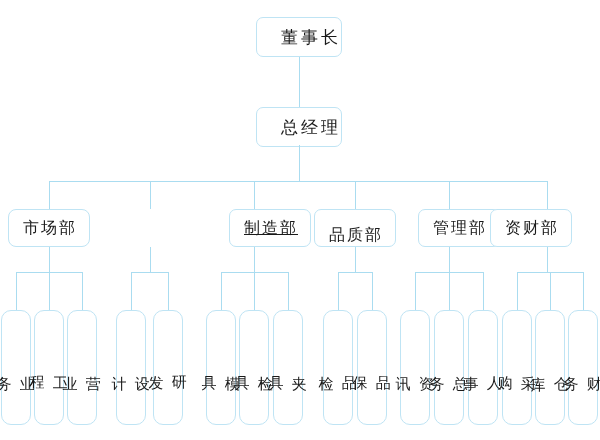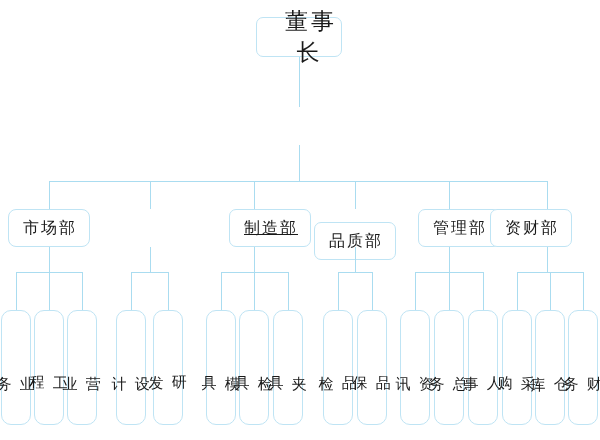--- a/index.html
+++ b/index.html
@@ -34,21 +34,21 @@
     background: #ffffff;
     color: #1a1a1a;
     display: flex;
     align-items: center;
     justify-content: center;
     text-align: center;
   }
   .node-top {
     width: 86px;
     height: 40px;
-    font-size: 23px;
+    font-size: 17px;
     letter-spacing: 3px;
     text-indent: 3px;
     padding-left: 21px;
   }
   .node-dept {
     width: 82px;
     height: 38px;
     font-size: 16px;
     letter-spacing: 2px;
     text-indent: 2px;
@@ -70,33 +70,36 @@
   }
 </style>
 </head>
 <body>
 
 <div id="chart-canvas">
     <div class="node node-top" style="left: 256px; top: 17px;">
       <span>董事长</span>
     </div>
     <div class="conn v" style="left: 299px; top: 57px; height: 50px;"></div>
+    <div class="node node-top" style="left: 256px; top: 107px;">
+      <span>总经理</span>
+    </div>
     <div class="conn v" style="left: 299px; top: 145px; height: 36px;"></div>
     <div class="conn h" style="left: 49px; top: 181px; width: 498px;"></div>
     <div class="conn v" style="left: 49px; top: 181px; height: 28px;"></div>
     <div class="node node-dept" style="left: 8px; top: 209px; border-radius: 8px;">
       <span>市场部</span>
     </div>
     <div class="conn v" style="left: 150px; top: 181px; height: 28px;"></div>
     <div class="conn v" style="left: 254px; top: 181px; height: 28px;"></div>
     <div class="node node-dept" style="left: 229px; top: 209px; text-decoration: underline;">
       <span>制造部</span>
     </div>
     <div class="conn v" style="left: 355px; top: 181px; height: 28px;"></div>
-    <div class="node node-dept" style="left: 314px; top: 222px;">
+    <div class="node node-dept" style="left: 314px; top: 209px; align-items: flex-end;">
       <span>品质部</span>
     </div>
     <div class="conn v" style="left: 449px; top: 181px; height: 28px;"></div>
     <div class="node node-dept" style="left: 418px; top: 209px;">
       <span>管理部</span>
     </div>
     <div class="conn v" style="left: 547px; top: 181px; height: 28px;"></div>
     <div class="node node-dept" style="left: 490px; top: 209px;">
       <span>资财部</span>
     </div>

